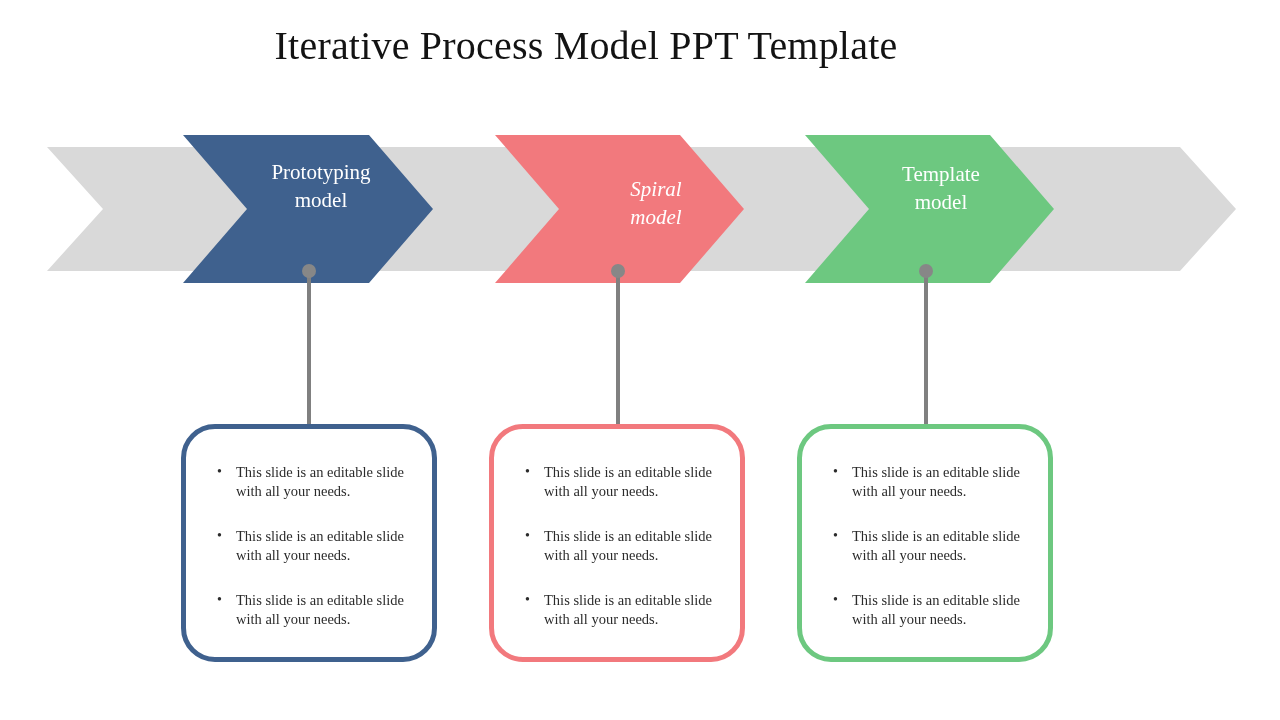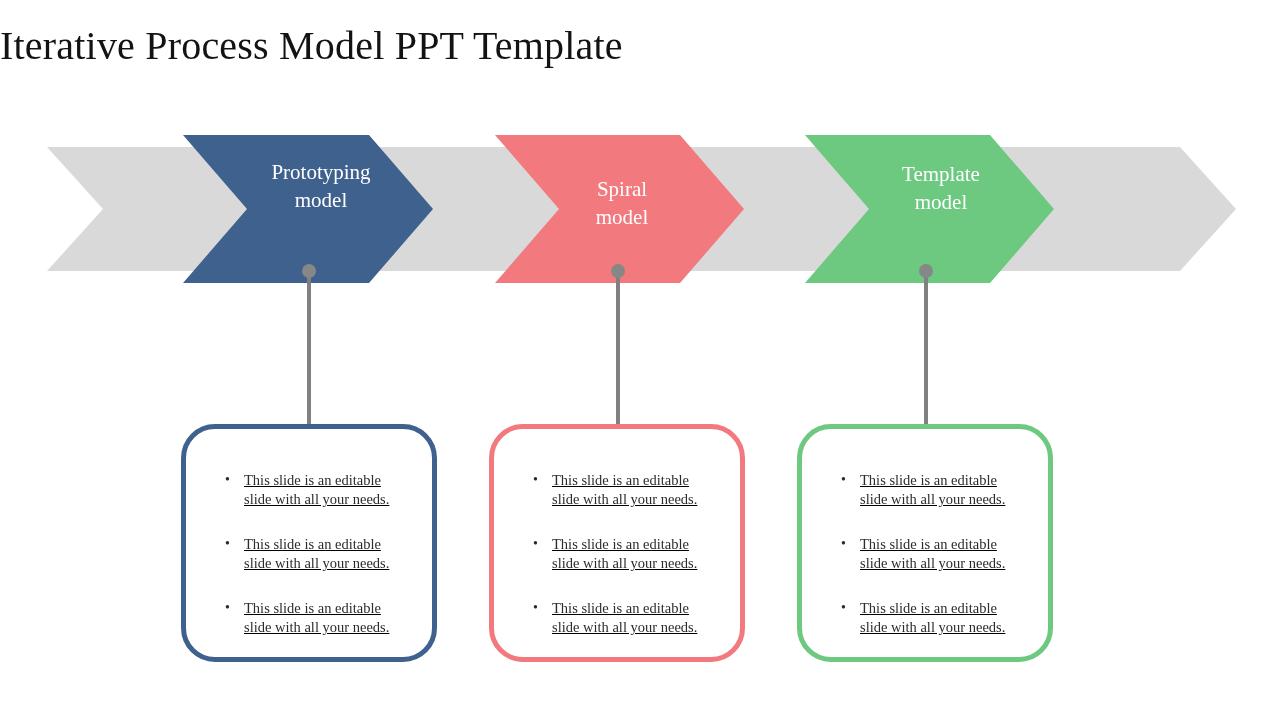--- a/index.html
+++ b/index.html
@@ -14,21 +14,21 @@
     overflow: hidden;
     font-family: "Liberation Serif", "DejaVu Serif", serif;
   }
 
   
   #slide-title {
     position: absolute;
     left: 0;
     top: 22px;
     width: 1172px;
-    text-align: left;
+    text-align: center;
     font-family: "Liberation Serif", "DejaVu Serif", serif;
     font-size: 40px;
     font-weight: 400;
     color: #131313;
     letter-spacing: 0.2px;
     white-space: nowrap;
   }
 
   
   #process-band {
@@ -45,21 +45,21 @@
   .chevron-label {
     position: absolute;
     text-align: center;
     color: #ffffff;
     font-family: "Liberation Serif", "DejaVu Serif", serif;
     font-size: 21px;
     line-height: 28px;
     pointer-events: none;
   }
   #chevron-label-0 { left: 246px; top: 158px; width: 150px; }
-  #chevron-label-1 { left: 552px; top: 175px; width: 140px; }
+  #chevron-label-1 { left: 586px; top: 175px; width: 140px; font-style: italic; }
   #chevron-label-2 { left: 866px; top: 160px; width: 150px; }
 
   
   .connector {
     position: absolute;
     width: 4px;
     background: #808080;
   }
   .connector-dot {
     position: absolute;
@@ -87,23 +87,22 @@
     border-width: 5px;
     background: #ffffff;
     padding: 26px 16px 20px 18px;
   }
   #detail-card-0 { left: 181px; border-color: #3f618e; }
   #detail-card-1 { left: 489px; border-color: #f2797d; }
   #detail-card-2 { left: 797px; border-color: #6dc880; }
 
   .bullet-list {
     list-style: none;
-    margin: 16px;
+    margin: 8px;
     padding: 0;
-    text-decoration: underline;
   }
   .bullet-item {
     position: relative;
     padding-left: 24px;
     margin-bottom: 26px;
     font-family: "Liberation Serif", "DejaVu Serif", serif;
     font-size: 14.5px;
     line-height: 19px;
     color: #2b2b2b;
   }

